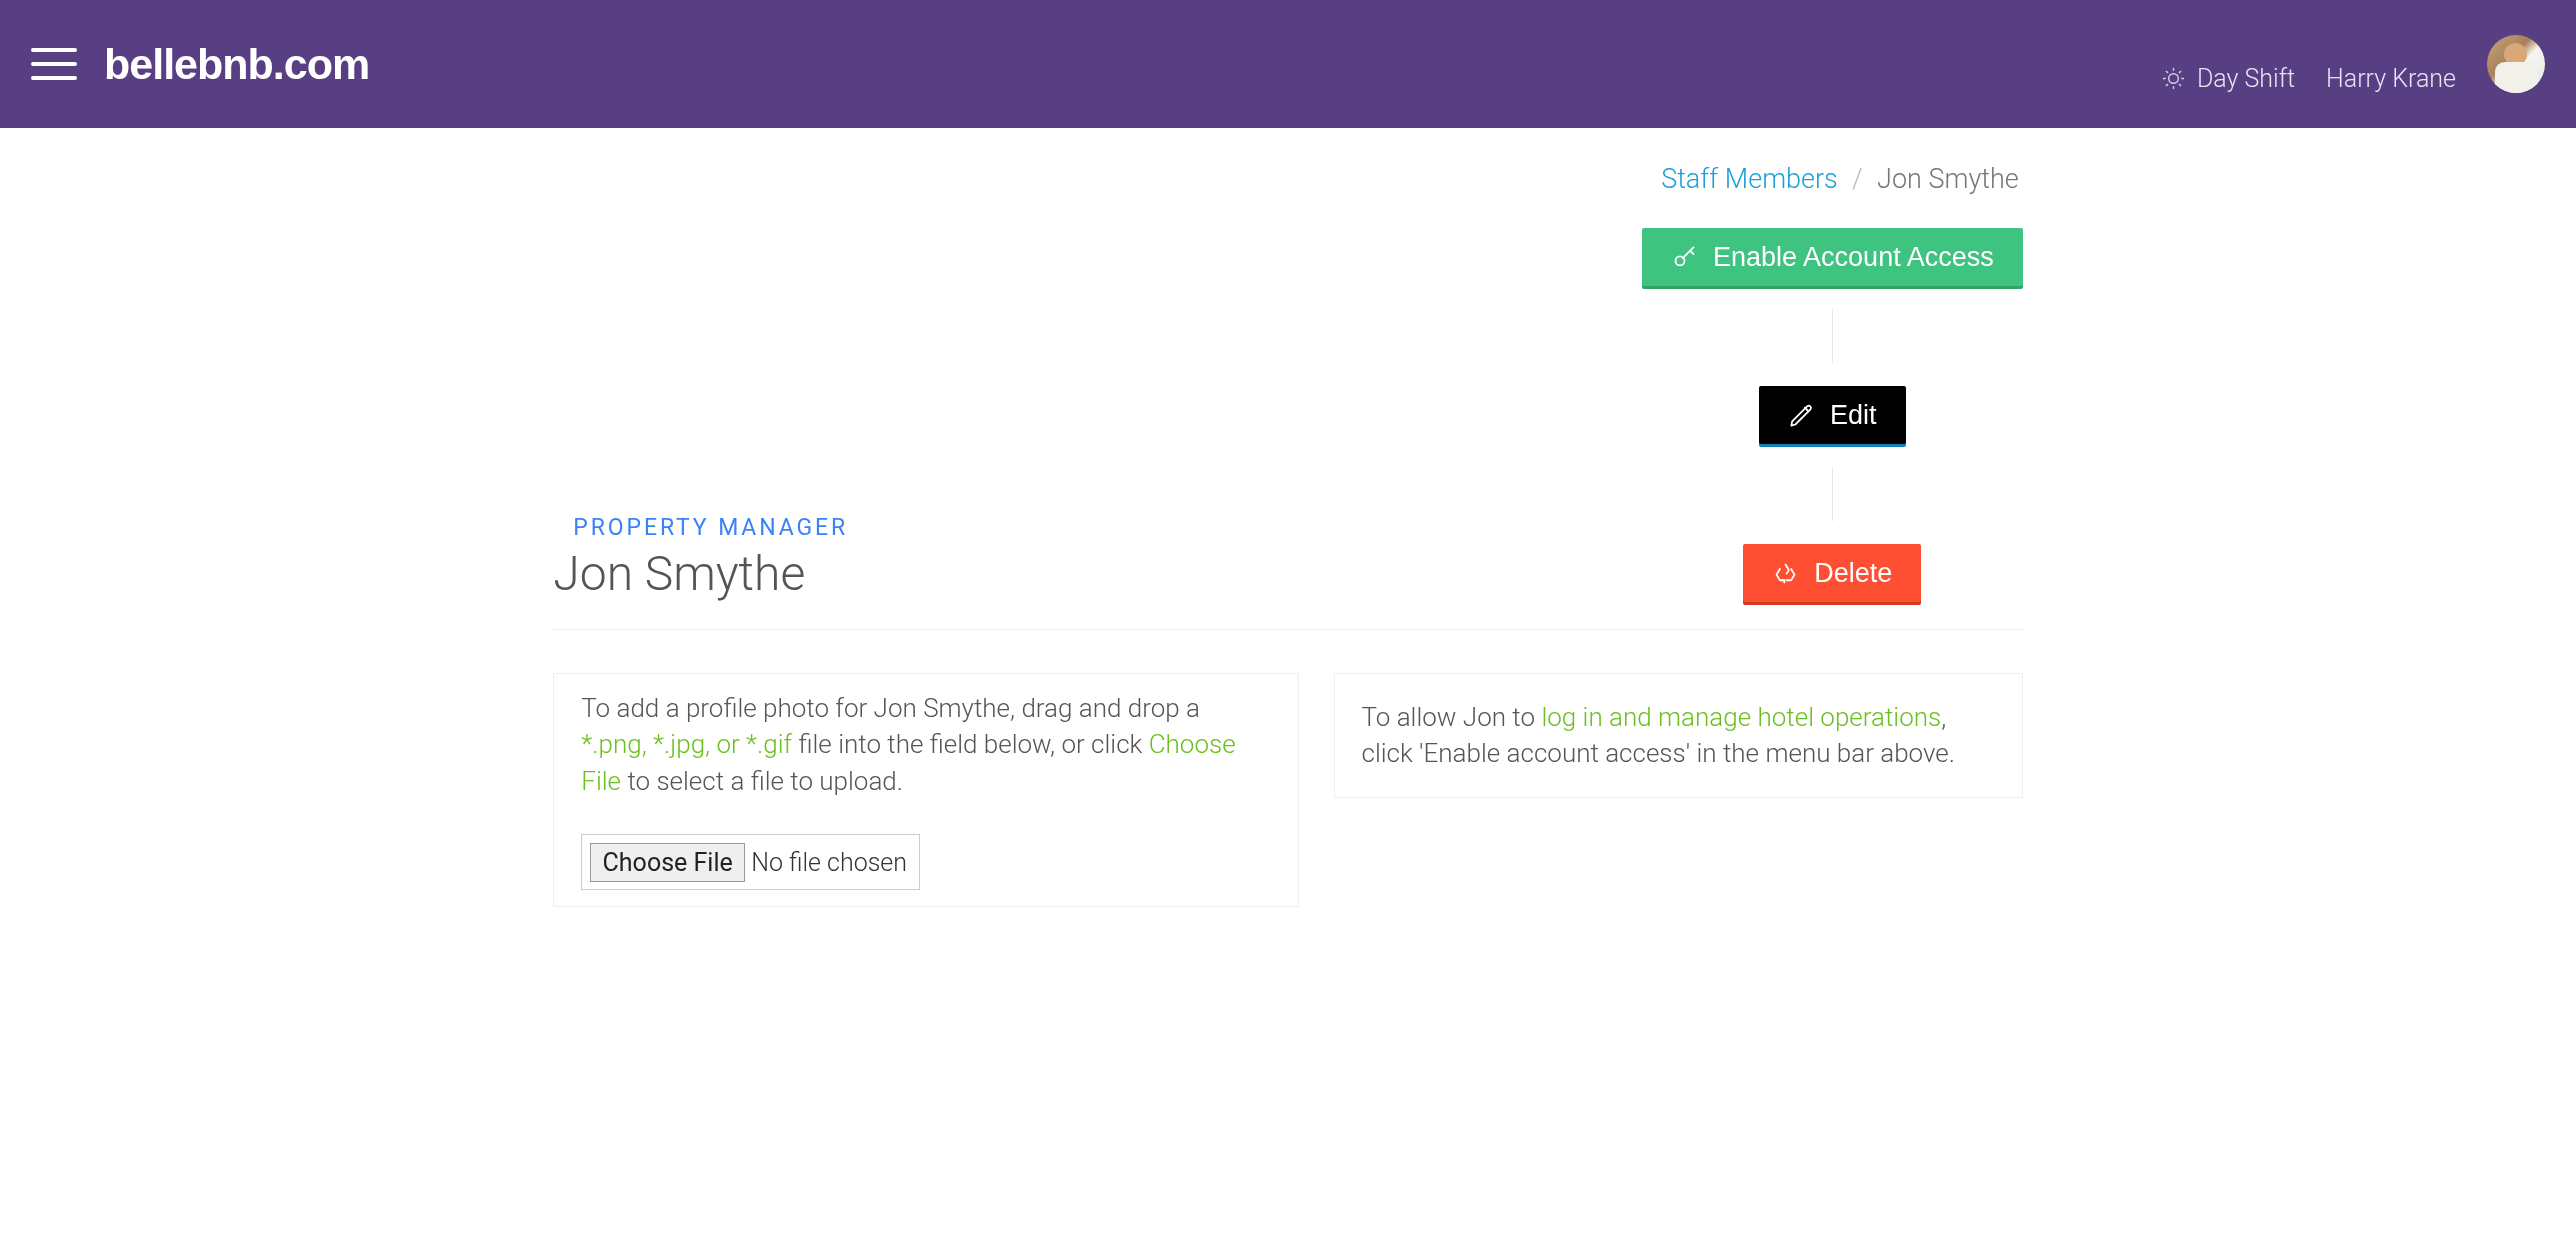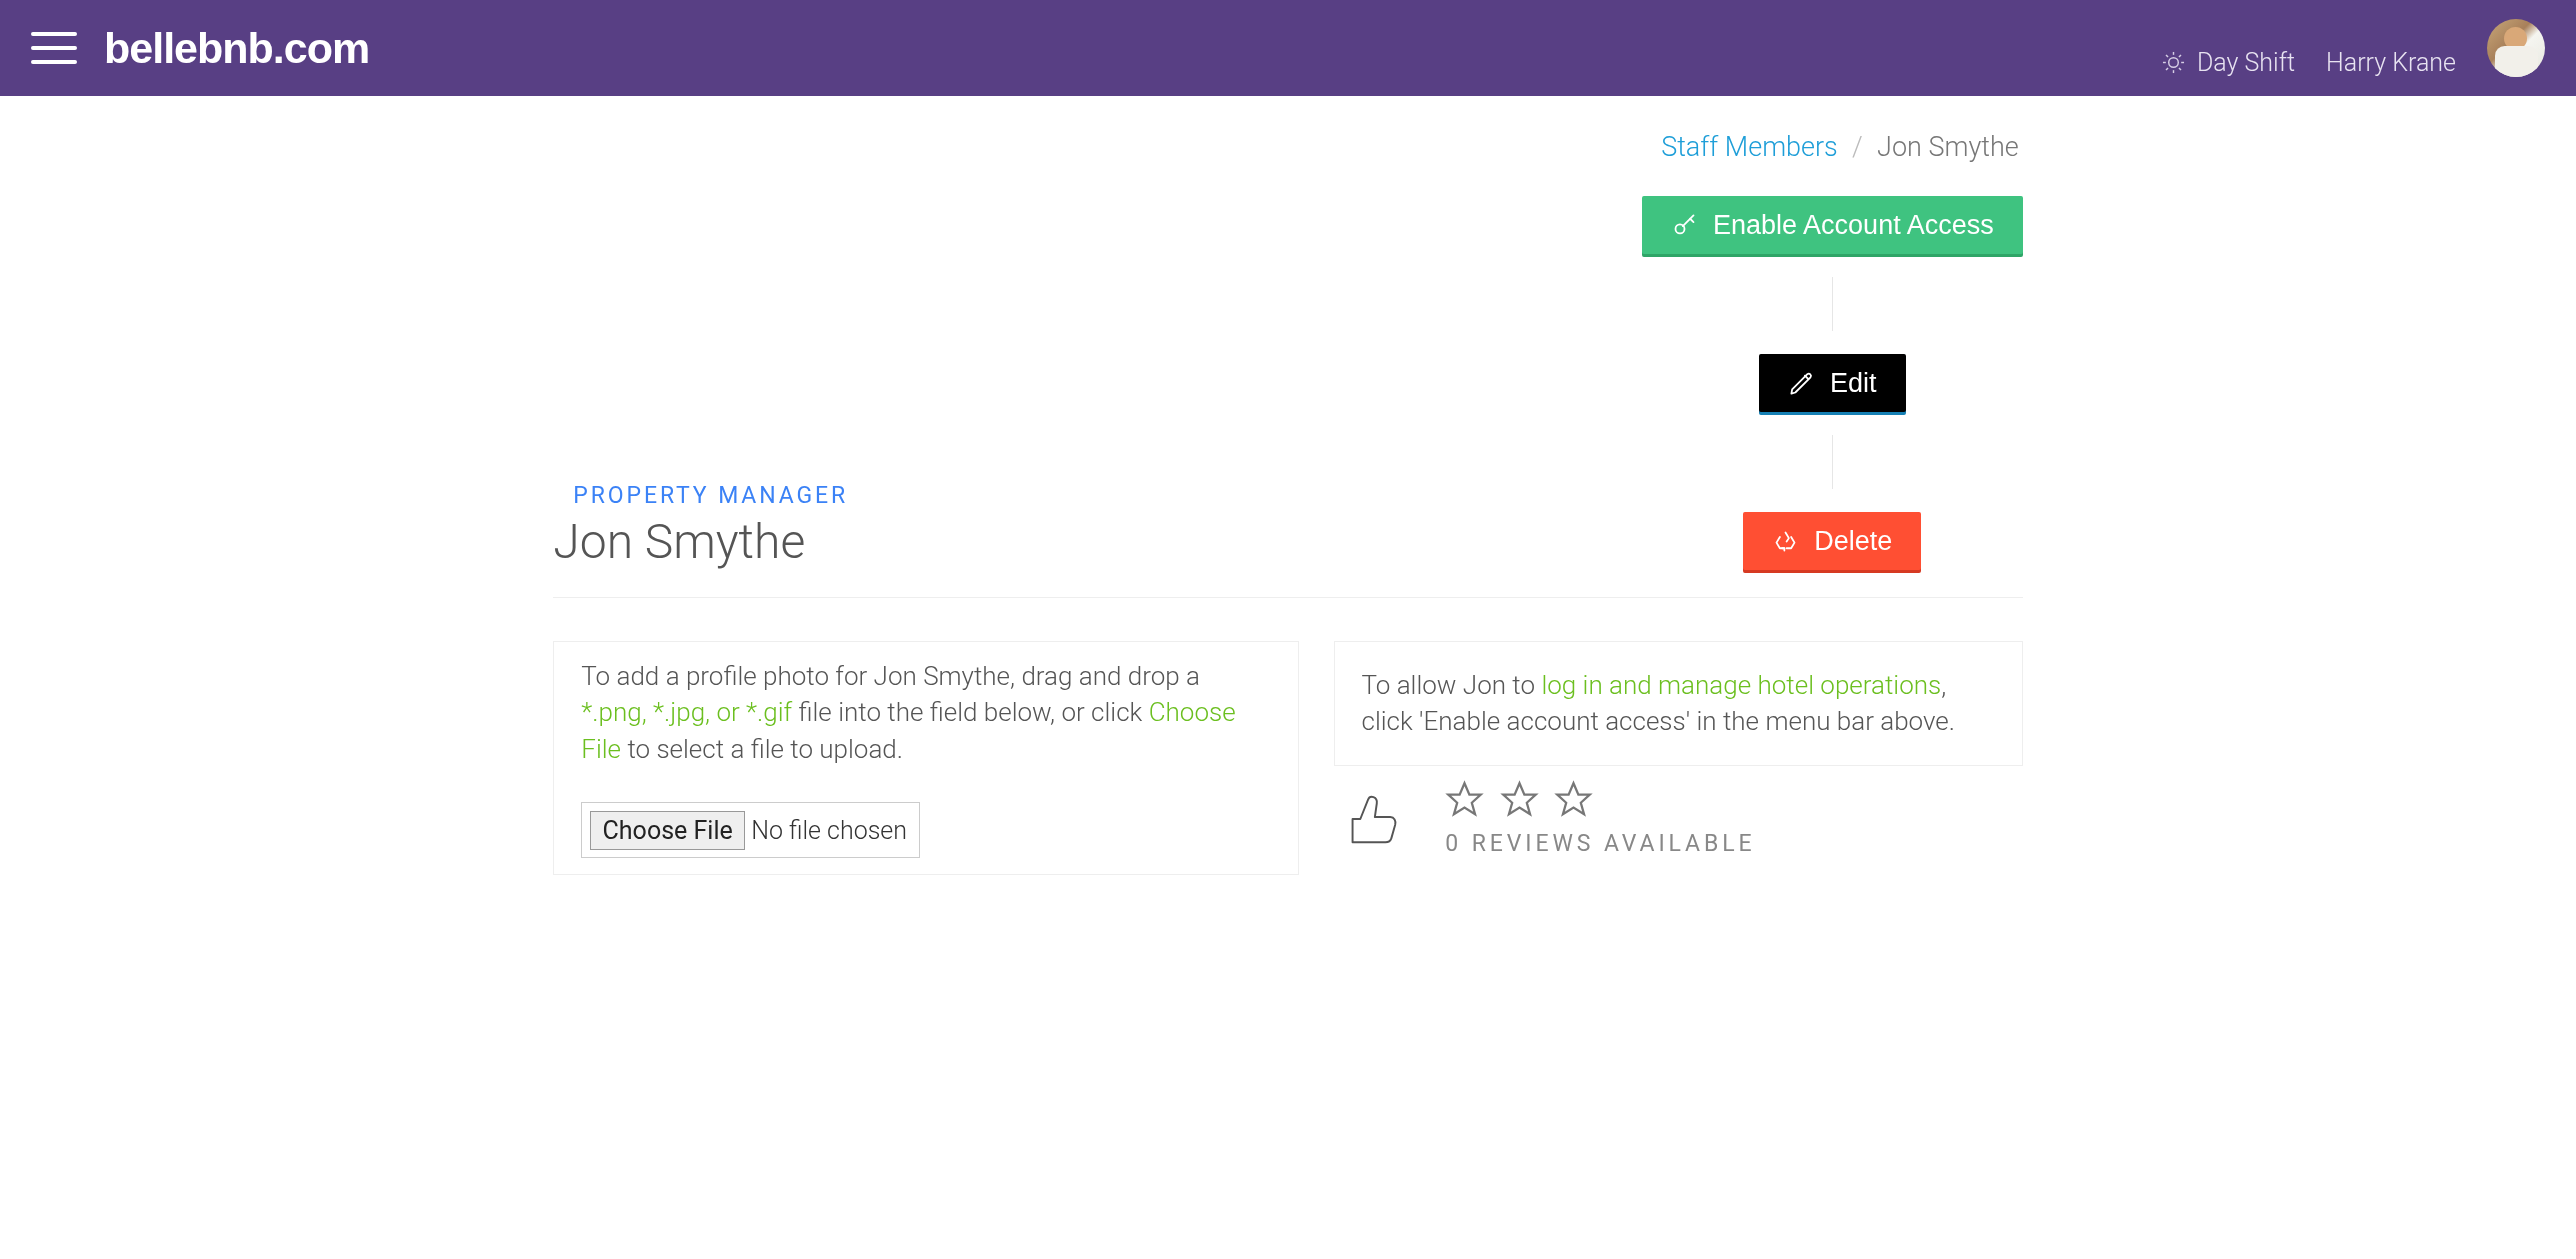--- a/index.html
+++ b/index.html
@@ -1,19 +1,19 @@
 <!DOCTYPE html>
 <html><head>
 <meta charset="utf-8">
 <style>
 * { margin:0; padding:0; box-sizing:border-box; }
 body { font-family: -apple-system, BlinkMacSystemFont, "Segoe UI", Roboto, "Helvetica Neue", Arial, sans-serif; background:#fff; color:#333; }
 
 
-.topbar { background:#583f84; color:#fff; height:96px; display:flex; align-items:center; padding:0 31px; }
+.topbar { background:#583f84; color:#fff; height:128px; display:flex; align-items:center; padding:0 31px; }
 .hamburger { display:flex; flex-direction:column; justify-content:center; gap:9.7px; width:46px; cursor:pointer; }
 .hamburger span { display:block; height:3.9px; width:46px; background:#fff; border-radius:1.9px; }
 .logo { font-family: "Comic Sans MS", cursive, sans-serif; font-weight:700; font-size:43px; color:#fff; margin-left:27px; letter-spacing:-1px; }
 .top-right { margin-left:auto; display:flex; align-items:flex-end; gap:31px; font-size:25px; font-weight:300; }
 .shift { display:flex; align-items:center; gap:11.6px; color:#e8e3f1; }
 .sun-icon { width:23px; height:23px; }
 .sun-icon svg { display:block; }
 .username { color:#e8e3f1; }
 .avatar { width:58px; height:58px; border-radius:50%; background:linear-gradient(135deg,#c9a87a 0%,#a8805a 40%,#f5f5f0 55%,#e8e8e0 100%); position:relative; overflow:hidden; }
 .avatar::before { content:""; position:absolute; width:23px; height:23px; background:#d9a878; border-radius:50%; top:7.7px; left:17.4px; }
@@ -155,45 +155,18 @@
       </div>
     </div>
 
     <div class="right-stack">
       <div class="right-panel">
         <p>
           <span>To allow Jon to </span><span class="hl">log in and manage hotel operations</span><span>, click 'Enable account access' in the menu bar above.</span>
         </p>
       </div>
 
-      <div class="reviews">
-        <span class="thumb">
-          <svg viewBox="0 0 64 64" fill="none" stroke="#555" stroke-width="2" stroke-linecap="round" stroke-linejoin="round">
-            <path d="M14 56 V32 h8 l8 -20 c2 -5 10 -3 9 4 l-2 14 h16 c4 0 6 4 5 8 l-4 14 c-1 3 -3 4 -6 4 H14 Z"></path>
-          </svg>
-        </span>
-        <div class="rev-right">
-          <div class="stars">
-            <span class="star">
-              <svg viewBox="0 0 24 24" fill="none" stroke="#777" stroke-width="1.4">
-                  <polygon points="12,2 15,9 22,9 16.5,14 18.5,21 12,17 5.5,21 7.5,14 2,9 9,9"></polygon>
-                </svg>
-            </span>
-            <span class="star">
-              <svg viewBox="0 0 24 24" fill="none" stroke="#777" stroke-width="1.4">
-                  <polygon points="12,2 15,9 22,9 16.5,14 18.5,21 12,17 5.5,21 7.5,14 2,9 9,9"></polygon>
-                </svg>
-            </span>
-            <span class="star">
-              <svg viewBox="0 0 24 24" fill="none" stroke="#777" stroke-width="1.4">
-                  <polygon points="12,2 15,9 22,9 16.5,14 18.5,21 12,17 5.5,21 7.5,14 2,9 9,9"></polygon>
-                </svg>
-            </span>
-          </div>
-          <div class="rev-label">0 REVIEWS AVAILABLE</div>
-        </div>
-      </div>
     </div>
 
   </div>
 
 </div>
 
 
 </body></html>

